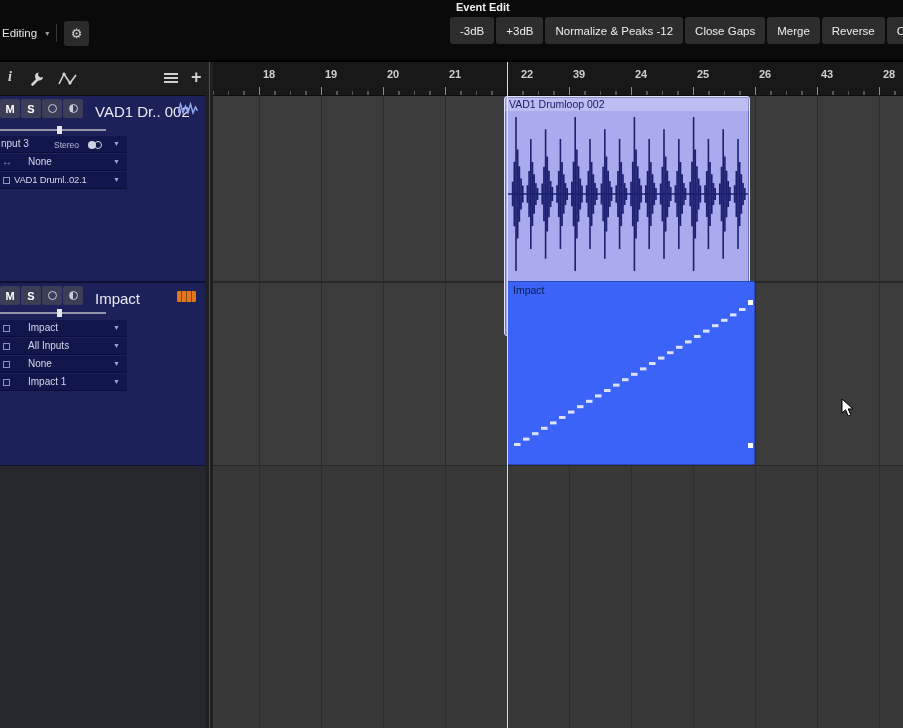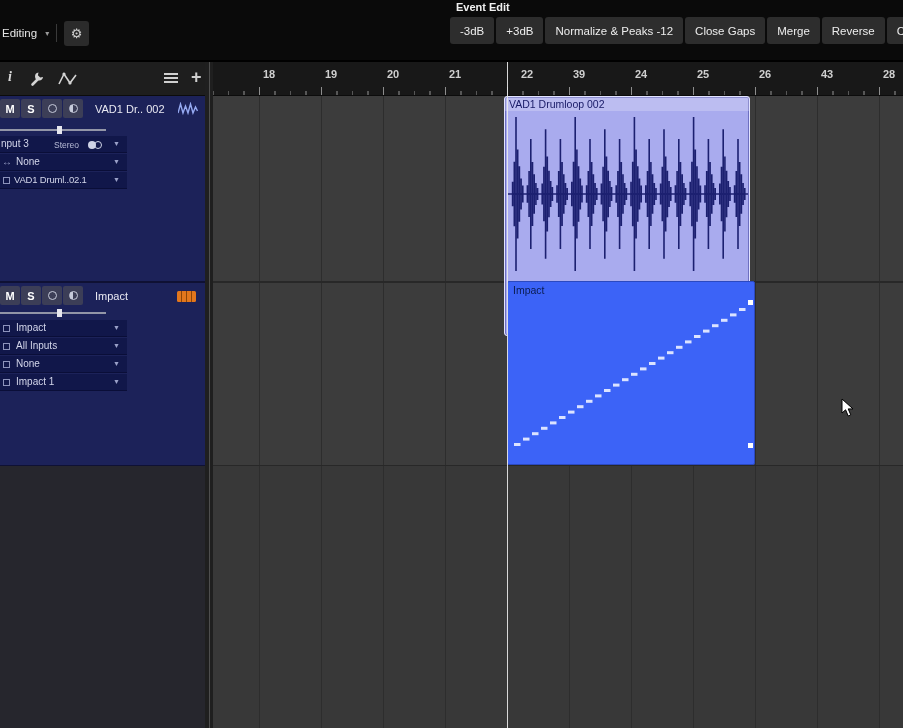--- a/index.html
+++ b/index.html
@@ -27,25 +27,25 @@
   .bar-num { position:absolute; top:6px; font-size:11px; font-weight:bold; color:#cfcfcf; }
 
   
   .track-head { position:absolute; left:0; width:205px; background:#1c2259; }
   .ts-btn { position:absolute; top:3px; width:20px; height:19px; background:#3c3e57; border:none; border-radius:2px;
             color:#fff; font-size:11px; font-weight:bold; font-family:inherit;
             display:flex; align-items:center; justify-content:center; padding:0; }
   .rec-dot { width:9px; height:9px; border:1.5px solid #c6cada; border-radius:50%; }
   .mon-dot { width:9px; height:9px; border:1.5px solid #c6cada; border-radius:50%;
              background:linear-gradient(90deg,#c6cada 50%,transparent 50%); }
-  .track-name { position:absolute; left:95px; top:7px; font-size:11px; color:#e9e9f2; white-space:nowrap; }
+  .track-name { position:absolute; left:95px; top:7px; font-size:15px; color:#e9e9f2; white-space:nowrap; }
   .vol-line { position:absolute; left:0; width:106px; height:2px; background:#9396a8; }
   .vol-handle { position:absolute; width:5px; height:8px; background:#e6e6ee; }
   .io-row { position:absolute; left:0; width:127px; height:17px; background:#11174a; border-bottom:1px solid #0a0e38; }
-  .io-label { position:absolute; left:16px; top:2px; font-size:10px; color:#d3d6ea; white-space:nowrap; }
+  .io-label { position:absolute; left:28px; top:2px; font-size:10px; color:#d3d6ea; white-space:nowrap; }
   .dd-arrow { position:absolute; left:113px; top:4px; font-size:7px; color:#9aa0c8; }
   .row-icon { position:absolute; left:3px; top:5px; width:7px; height:7px; border:1px solid #8d93bc; }
 
   
   #arrange { position:absolute; left:213px; top:96px; width:690px; height:632px; }
   .lane { position:absolute; left:0; width:690px; background-color:#3c3c3c;
     background-image:repeating-linear-gradient(90deg,#2d2d2d 0 1px,transparent 1px 62px);
     background-size:992px 100%; background-position:46px 0; background-repeat:repeat-x; }
   .lane-sep { position:absolute; left:0; width:690px; background:#282828; }
 

